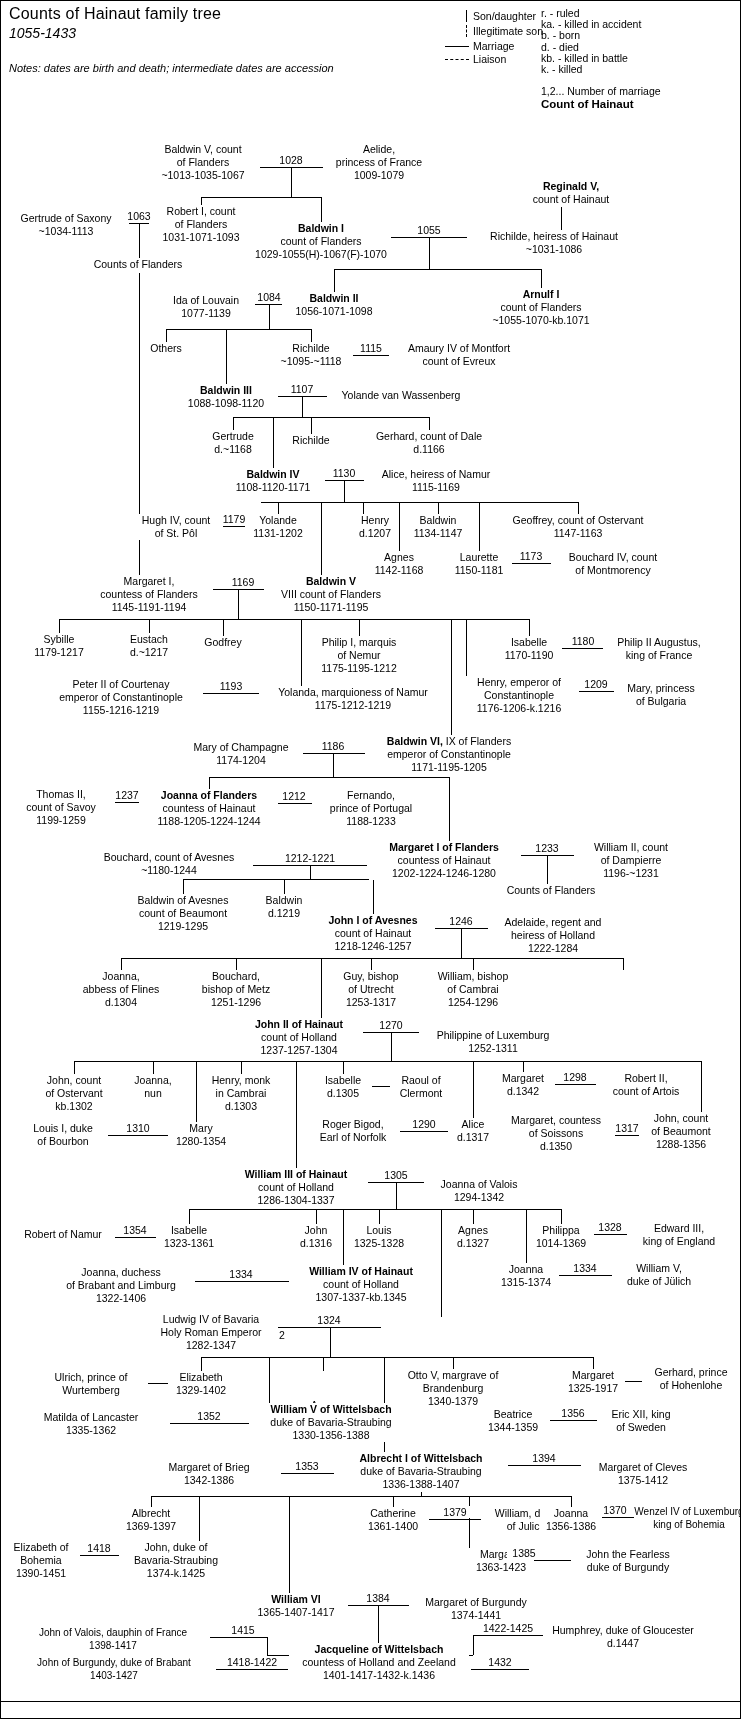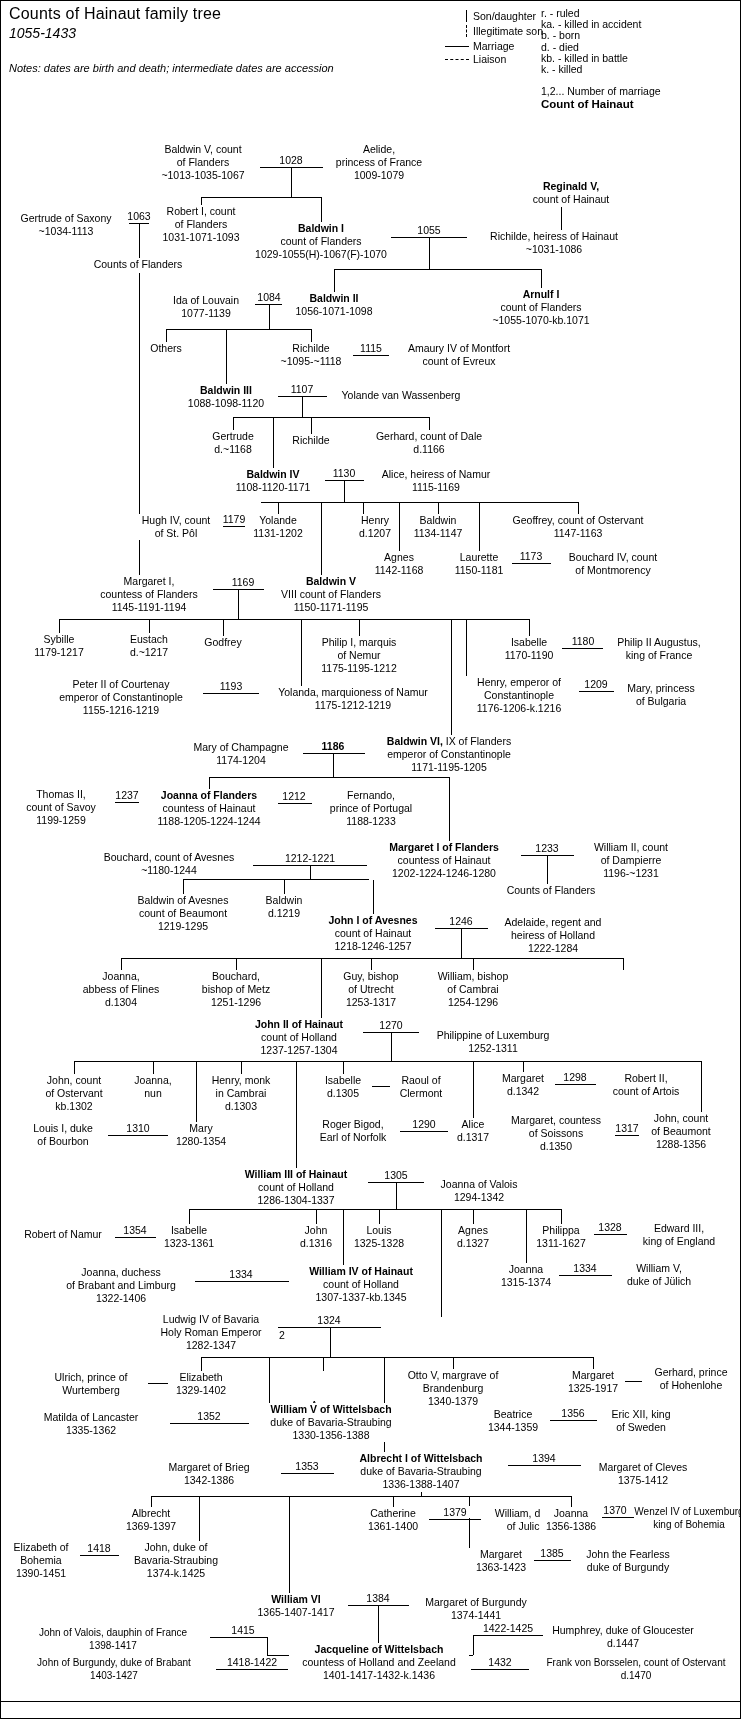--- a/index.html
+++ b/index.html
@@ -534,21 +534,21 @@
     <div class="node" style="left: 347px; top: 1223px; width: 62px;">
       <div class="pn">Louis</div>
       <div class="ps">1325-1328</div>
     </div>
     <div class="node" style="left: 449px; top: 1223px; width: 46px;">
       <div class="pn">Agnes</div>
       <div class="ps">d.1327</div>
     </div>
     <div class="node" style="left: 529px; top: 1223px; width: 62px;">
       <div class="pn">Philippa</div>
-      <div class="ps">1311-1627</div>
+      <div class="ps">1014-1369</div>
     </div>
     <div class="node" style="left: 628px; top: 1221px; width: 100px;">
       <div class="pn">Edward III,</div>
       <div class="ps">king of England</div>
     </div>
     <div class="node" style="left: 47px; top: 1265px; width: 146px;">
       <div class="pn">Joanna, duchess</div>
       <div class="ps">of Brabant and Limburg
 1322-1406</div>
     </div>
@@ -680,39 +680,35 @@
       <div class="ps">countess of Holland and Zeeland
 1401-1417-1432-k.1436</div>
     </div>
     <div class="node" style="left: 13px; top: 1655px; width: 200px; font-size: 10px;">
       <div class="pn">John of Burgundy, duke of Brabant</div>
       <div class="ps">1403-1427</div>
     </div>
     <div class="node" style="left: 542px; top: 1623px; width: 160px;">
       <div class="pn">Humphrey, duke of Gloucester</div>
       <div class="ps">d.1447</div>
-    </div>
-    <div class="node" style="left: 530px; top: 1655px; width: 210px; font-size: 10px;">
-      <div class="pn">Frank von Borsselen, count of Ostervant</div>
-      <div class="ps">d.1470</div>
     </div>
     <div class="mlabel" style="left: 273px; top: 153px; width: 34px;">1028</div>
     <div class="mlabel" style="left: 121px; top: 209px; width: 34px;">1063</div>
     <div class="mlabel" style="left: 411px; top: 223px; width: 34px;">1055</div>
     <div class="mlabel" style="left: 251px; top: 290px; width: 34px;">1084</div>
     <div class="mlabel" style="left: 353px; top: 341px; width: 34px;">1115</div>
     <div class="mlabel" style="left: 284px; top: 382px; width: 34px;">1107</div>
     <div class="mlabel" style="left: 326px; top: 466px; width: 34px;">1130</div>
     <div class="mlabel" style="left: 216px; top: 512px; width: 34px;">1179</div>
     <div class="mlabel" style="left: 513px; top: 549px; width: 34px;">1173</div>
     <div class="mlabel" style="left: 225px; top: 575px; width: 34px;">1169</div>
     <div class="mlabel" style="left: 565px; top: 634px; width: 34px;">1180</div>
     <div class="mlabel" style="left: 213px; top: 679px; width: 34px;">1193</div>
     <div class="mlabel" style="left: 578px; top: 677px; width: 34px;">1209</div>
-    <div class="mlabel" style="left: 315px; top: 739px; width: 34px; font-weight: bold;">1186</div>
+    <div class="mlabel" style="left: 315px; top: 739px; width: 34px;">1186</div>
     <div class="mlabel" style="left: 109px; top: 788px; width: 34px;">1237</div>
     <div class="mlabel" style="left: 276px; top: 789px; width: 34px;">1212</div>
     <div class="mlabel" style="left: 279px; top: 851px; width: 60px;">1212-1221</div>
     <div class="mlabel" style="left: 529px; top: 841px; width: 34px;">1233</div>
     <div class="mlabel" style="left: 443px; top: 914px; width: 34px;">1246</div>
     <div class="mlabel" style="left: 373px; top: 1018px; width: 34px;">1270</div>
     <div class="mlabel" style="left: 557px; top: 1070px; width: 34px;">1298</div>
     <div class="mlabel" style="left: 120px; top: 1121px; width: 34px;">1310</div>
     <div class="mlabel" style="left: 406px; top: 1117px; width: 34px;">1290</div>
     <div class="mlabel" style="left: 609px; top: 1121px; width: 34px;">1317</div>
@@ -722,19 +718,19 @@
     <div class="mlabel" style="left: 223px; top: 1267px; width: 34px;">1334</div>
     <div class="mlabel" style="left: 567px; top: 1261px; width: 34px;">1334</div>
     <div class="mlabel" style="left: 311px; top: 1313px; width: 34px;">1324</div>
     <div class="mlabel" style="left: 191px; top: 1409px; width: 34px;">1352</div>
     <div class="mlabel" style="left: 555px; top: 1406px; width: 34px;">1356</div>
     <div class="mlabel" style="left: 289px; top: 1459px; width: 34px;">1353</div>
     <div class="mlabel" style="left: 526px; top: 1451px; width: 34px;">1394</div>
     <div class="mlabel" style="left: 437px; top: 1505px; width: 34px;">1379</div>
     <div class="mlabel" style="left: 597px; top: 1503px; width: 34px;">1370</div>
     <div class="mlabel" style="left: 81px; top: 1541px; width: 34px;">1418</div>
-    <div class="mlabel" style="left: 534px; top: 1546px; width: 34px; text-align: center;">1385</div>
+    <div class="mlabel" style="left: 506px; top: 1546px; width: 34px; text-align: center;">1385</div>
     <div class="mlabel" style="left: 360px; top: 1591px; width: 34px;">1384</div>
     <div class="mlabel" style="left: 225px; top: 1623px; width: 34px;">1415</div>
     <div class="mlabel" style="left: 221px; top: 1655px; width: 60px;">1418-1422</div>
     <div class="mlabel" style="left: 477px; top: 1621px; width: 60px;">1422-1425</div>
     <div class="mlabel" style="left: 482px; top: 1655px; width: 34px;">1432</div>
   </div>
 
 </body></html>

